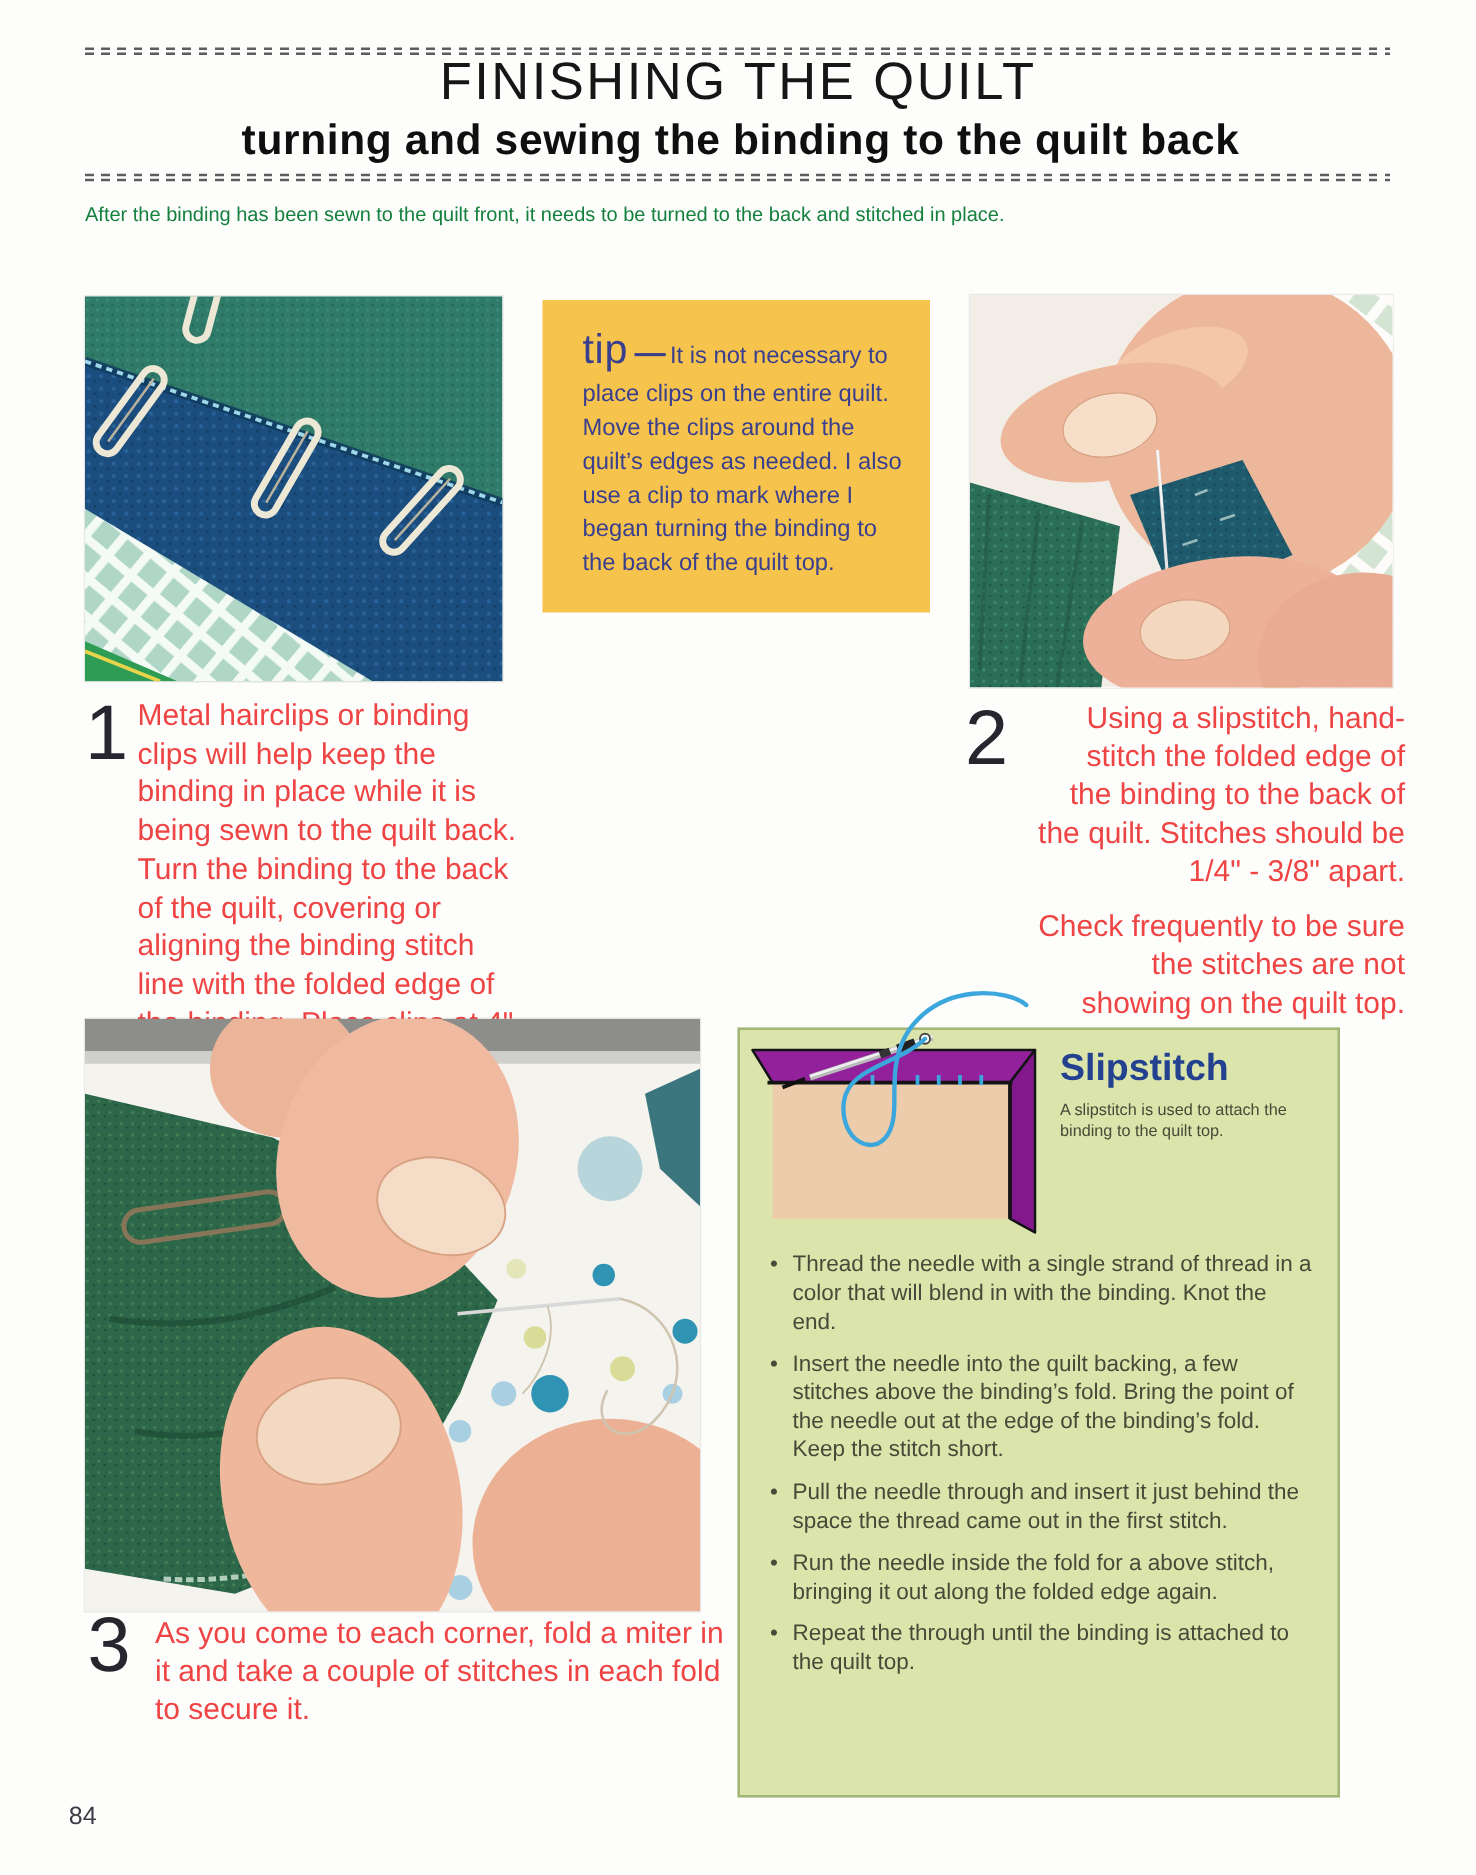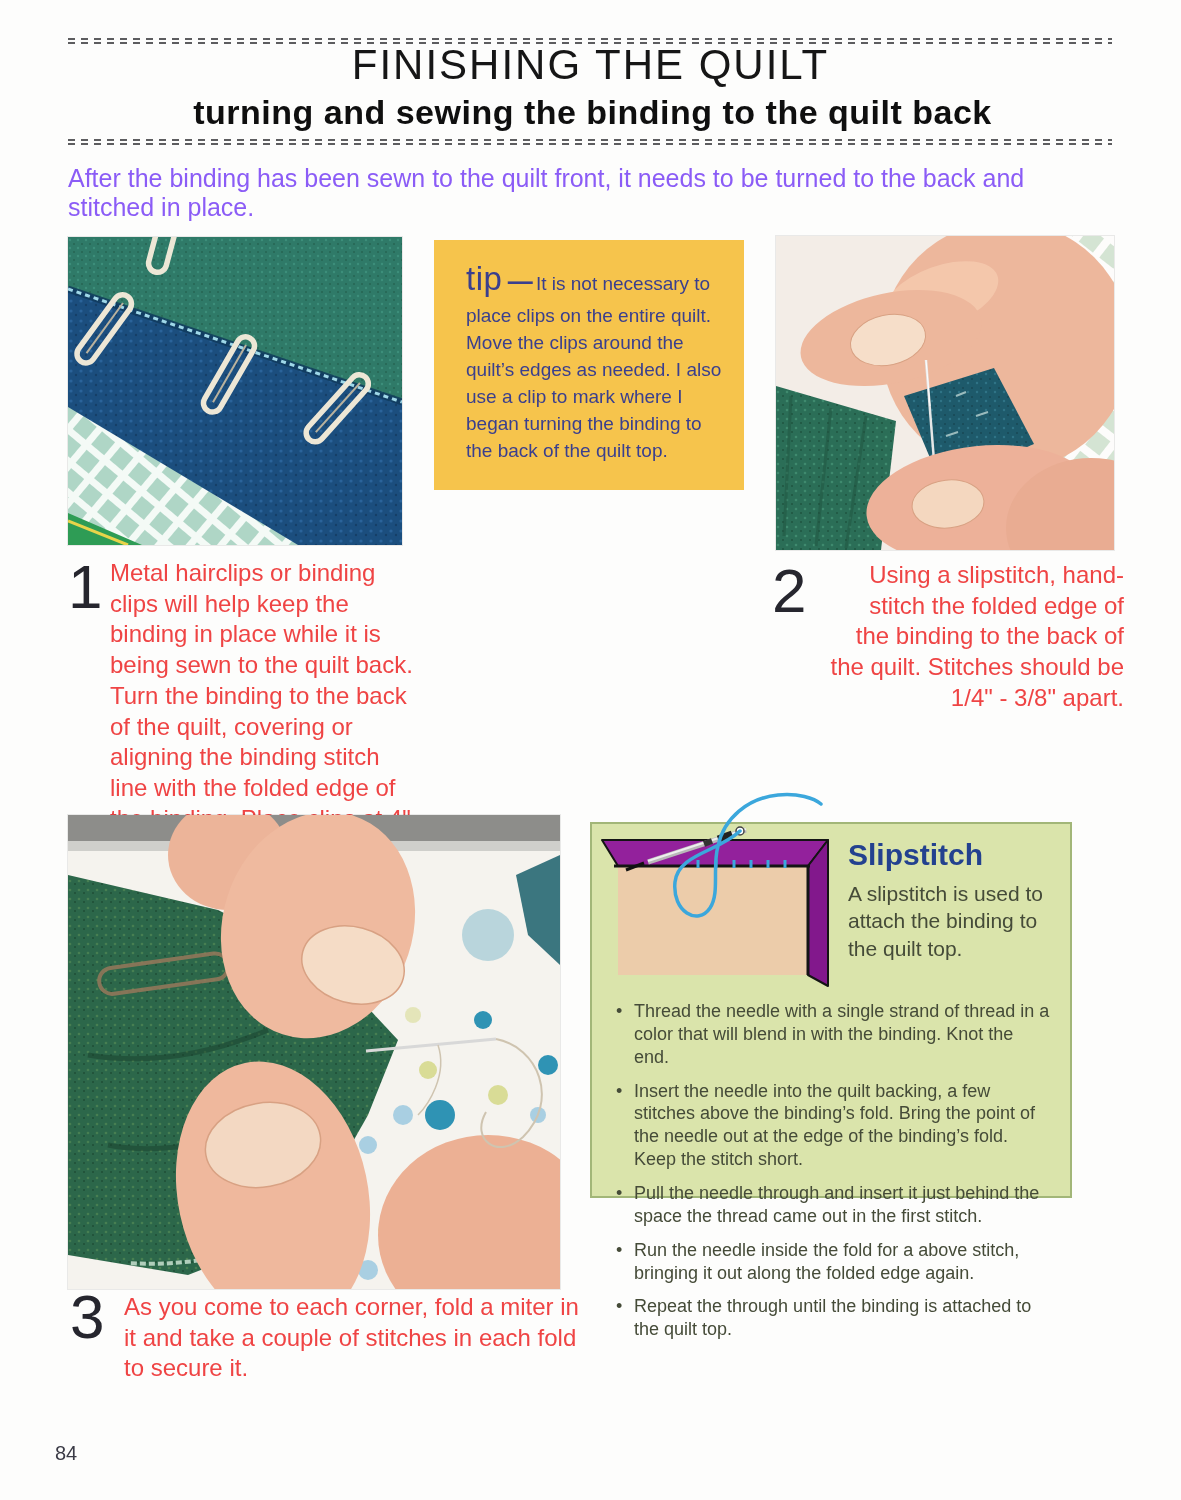--- a/index.html
+++ b/index.html
@@ -21,21 +21,21 @@
   .title{
     position:absolute;top:44px;left:0;width:100%;margin:0;text-align:center;
     font-size:42px;font-weight:400;letter-spacing:2px;color:#161616;line-height:1;
   }
   .subtitle{
     position:absolute;top:90px;left:0;width:100%;margin:2px;text-align:center;
     font-size:34px;font-weight:700;letter-spacing:.5px;color:#0f0f0f;line-height:1.2;
   }
   .intro{
     position:absolute;left:68px;top:164px;width:1010px;margin:0;
-    font-size:25px;color:#8b5cf6;
+    font-size:16px;color:#15803d;
   }
   figure.photo{position:absolute;margin:0;box-shadow:0 0 0 1px rgba(0,0,0,.08);}
   figure.photo svg{display:block;width:100%;height:100%;}
   .photo1{left:68px;top:237px;width:334px;height:308px;}
   .photo2{left:776px;top:236px;width:338px;height:314px;}
   .photo3{left:68px;top:815px;width:492px;height:474px;}
   .tipbox{
     position:absolute;left:434px;top:240px;width:310px;height:250px;
     background:#F6C44C;box-sizing:border-box;padding:16px 20px 0 32px;
     color:#3A3F8E;font-size:19px;line-height:1.42;
@@ -49,31 +49,31 @@
     position:absolute;margin:0;font-size:24px;line-height:1.28;color:#ef4444;
   }
   .steptext p{margin:0 0 13px 0;}
   .s1num{left:68px;top:556px;}
   .s1txt{left:110px;top:558px;width:308px;}
   .s2num{left:772px;top:560px;}
   .s2txt{left:830px;top:560px;width:294px;text-align:right;}
   .s3num{left:70px;top:1286px;}
   .s3txt{left:124px;top:1292px;width:470px;}
   .slipbox{
-    position:absolute;left:590px;top:822px;width:482px;height:376px;
+    position:absolute;left:590px;top:822px;width:482px;height:616px;
     background:#DAE4AB;border:2px solid #A2B678;box-sizing:border-box;
   }
   .diagram{position:absolute;left:8px;top:-34px;width:240px;height:202px;overflow:visible;}
   .slip-title{
     position:absolute;left:256px;top:14px;margin:0;
     font-size:30px;font-weight:700;color:#23418F;
   }
   .slip-desc{
     position:absolute;left:256px;top:56px;width:208px;margin:0;
-    font-size:21px;line-height:1.3;color:#454b38;
+    font-size:13px;line-height:1.3;color:#454b38;
   }
   .slip-list{
     position:absolute;left:18px;top:176px;width:442px;margin:0;padding:0;list-style:none;
   }
   .slip-list li{
     position:relative;padding-left:24px;margin-bottom:11px;
     font-size:18px;line-height:1.27;color:#454b38;
   }
   .slip-list li::before{content:"•";position:absolute;left:6px;top:0;}
   .pagenum{position:absolute;left:55px;top:1442px;font-size:20px;color:#3b3b46;}
@@ -178,20 +178,21 @@
       <ellipse cx="315" cy="292" rx="85" ry="70" fill="#E9AC92"></ellipse>
     </svg>
   </figure>
 
   <span class="stepnum s1num">1</span>
   <p class="steptext s1txt">Metal hairclips or binding clips will help keep the binding in place while it is being sewn to the quilt back. Turn the binding to the back of the quilt, covering or aligning the binding stitch line with the folded edge of the binding. Place clips at 4" - 5" intervals.</p>
 
   <span class="stepnum s2num">2</span>
   <div class="steptext s2txt">
     <p>Using a slipstitch, hand-stitch the folded edge of the binding to the back of the quilt. Stitches should be 1/4" - 3/8" apart.</p>
+    <p>Check frequently to be sure the stitches are not showing on the quilt top.</p>
   </div>
 
   <figure class="photo photo3">
     <svg viewBox="0 0 492 474" preserveAspectRatio="none">
       <defs>
         <pattern id="spkGreen3" width="9" height="9" patternUnits="userSpaceOnUse">
           <rect width="9" height="9" fill="#2C674A"></rect>
           <circle cx="2" cy="3" r="1.3" fill="#477F52"></circle>
           <circle cx="7" cy="6" r="1" fill="#1E4E36"></circle>
         </pattern>

